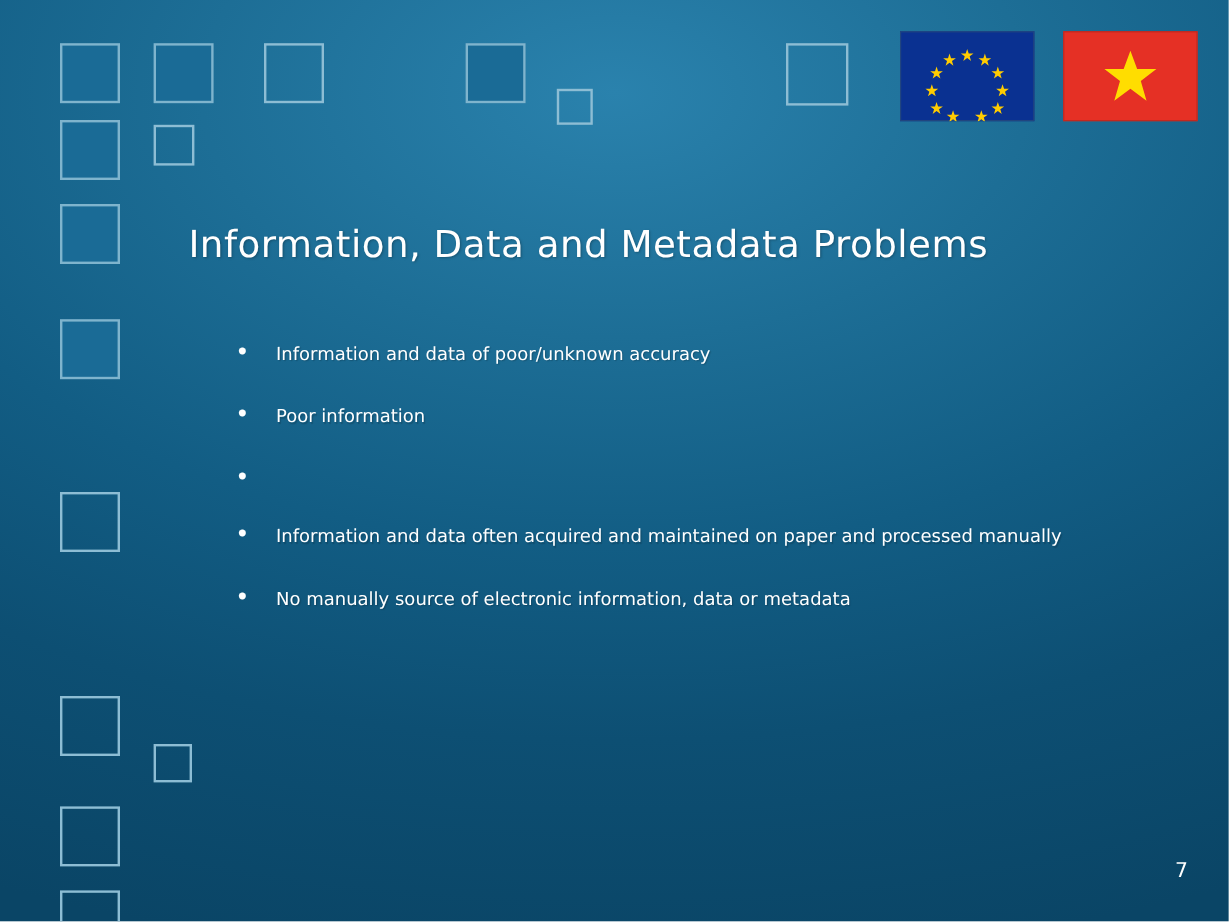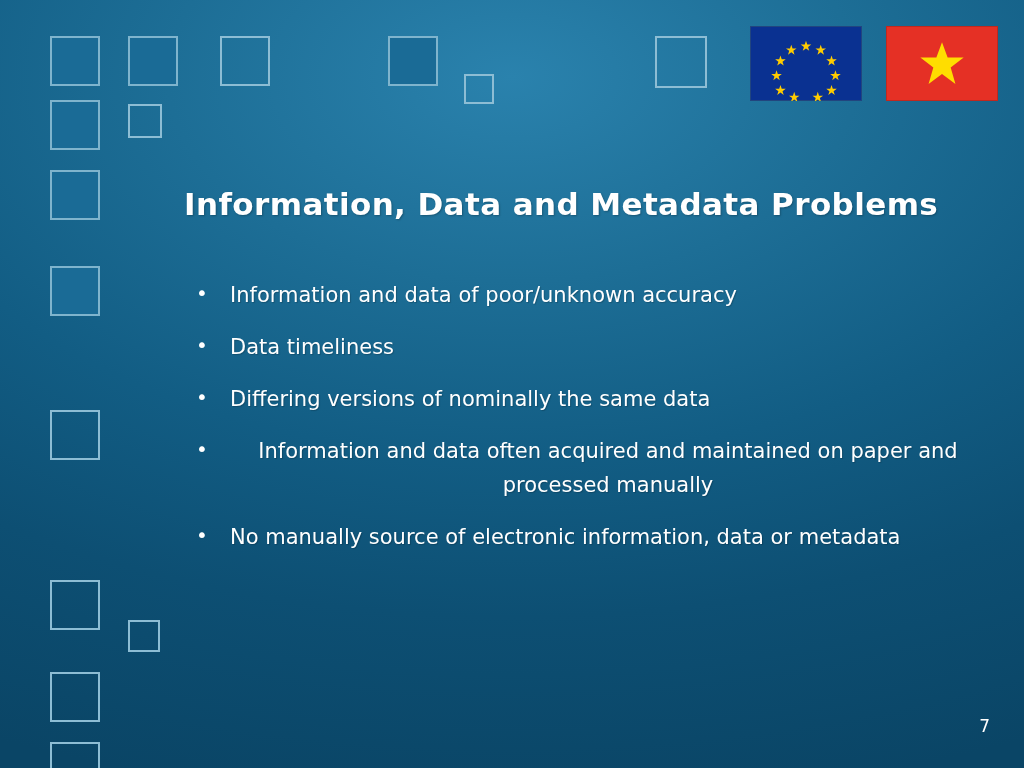--- a/index.html
+++ b/index.html
@@ -46,25 +46,25 @@
   .flag-vn {
     background: #e53025;
     border: 1px solid #c0281f;
     display: flex;
     align-items: center;
     justify-content: center;
   }
 
   .title {
     position: absolute;
-    left: 184px;
+    left: 157px;
     top: 186px;
     width: 800px;
     font-size: 31px;
-    font-weight: bold;
+    font-weight: normal;
     letter-spacing: 0.4px;
     color: #ffffff;
     text-shadow: 1px 1px 2px rgba(0,0,0,0.25);
   }
 
   .bullets {
     position: absolute;
     left: 196px;
     top: 278px;
     width: 790px;
@@ -74,21 +74,21 @@
     align-items: flex-start;
     margin-bottom: 18px;
   }
   .bullet .dot {
     flex: 0 0 34px;
     font-size: 20px;
     line-height: 30px;
     color: #ffffff;
   }
   .bullet .txt {
-    font-size: 21px;
+    font-size: 15px;
     line-height: 34px;
     color: #ffffff;
     text-shadow: 1px 1px 1px rgba(0,0,0,0.2);
     text-align: center;
   }
 
   .page-number {
     position: absolute;
     right: 34px;
     bottom: 32px;
@@ -144,25 +144,24 @@
 
   <div class="title">Information, Data and Metadata Problems</div>
 
   <div class="bullets">
     <div class="bullet">
       <span class="dot">•</span>
       <span class="txt">Information and data of poor/unknown accuracy</span>
     </div>
     <div class="bullet">
       <span class="dot">•</span>
-      <span class="txt">Data timeliness</span>
+      <span class="txt">Poor information</span>
     </div>
     <div class="bullet">
       <span class="dot">•</span>
-      <span class="txt">Differing versions of nominally the same data</span>
     </div>
     <div class="bullet">
       <span class="dot">•</span>
       <span class="txt">Information and data often acquired and maintained on paper and processed manually</span>
     </div>
     <div class="bullet">
       <span class="dot">•</span>
       <span class="txt">No manually source of electronic information, data or metadata</span>
     </div>
   </div>

